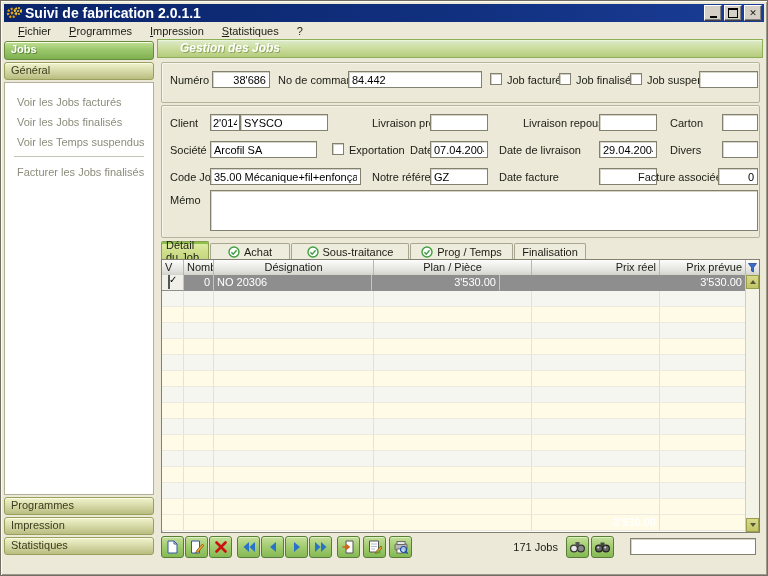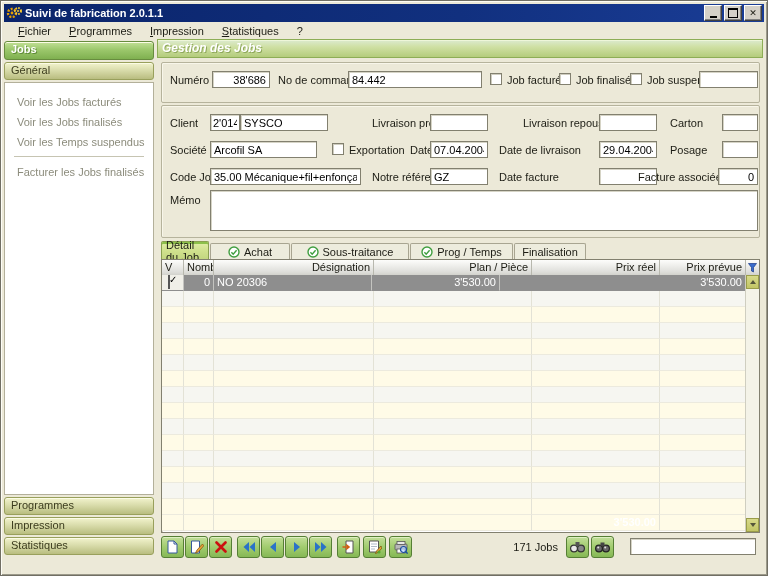--- a/index.html
+++ b/index.html
@@ -2,21 +2,21 @@
 <html><head>
 <meta charset="utf-8">
 <style>
   html,body{margin:0;padding:0;}
   body{width:768px;height:576px;position:relative;font-family:"Liberation Sans","DejaVu Sans",sans-serif;font-size:11px;color:#1c1c14;background:#ece9d8;overflow:hidden;}
   .window{position:absolute;inset:0;background:#ece9d8;border:1px solid #716f64;box-shadow:inset 1px 1px 0 #fdfdf6, inset -1px -1px 0 #9b998a;}
 
   
   .titlebar{position:absolute;left:3px;top:3px;right:3px;height:18px;background:linear-gradient(90deg,#0a246a,#11307f 60%,#1a3d96);display:flex;align-items:center;padding:0 2px;}
   .app-icon{width:16px;height:14px;display:inline-flex;align-items:center;justify-content:center;margin-right:3px;}
-  .titletext{color:#fff;font-weight:bold;font-size:11px;letter-spacing:0;}
+  .titletext{color:#fff;font-weight:bold;font-size:14px;letter-spacing:0;}
   .winbtns{margin-left:auto;display:flex;gap:2px;}
   .winbtn{width:16px;height:14px;background:#d4d0c8;border:1px solid #404040;border-top-color:#fff;border-left-color:#fff;box-shadow:inset -1px -1px 0 #808080;display:flex;align-items:center;justify-content:center;}
   .gmin{width:7px;height:2px;background:#000;margin-top:7px;}
   .gmax{width:8px;height:7px;border:1px solid #000;border-top-width:2px;}
   .gclose{font-size:9px;font-weight:bold;line-height:1;}
 
   
   .menubar{position:absolute;left:3px;top:21px;right:3px;height:18px;display:flex;align-items:center;padding-left:5px;gap:0;}
   .menu-item{display:inline-block;padding:2px 9px;cursor:default;}
   .menu-item::first-letter{text-decoration:underline;}
@@ -27,21 +27,21 @@
   .acc.green{height:16px;border-color:#678c3e;background:linear-gradient(180deg,#c2e096 0%,#9cc86c 45%,#7fb050 100%);color:#fff;font-weight:bold;text-shadow:1px 1px 0 #5f8a38;}
   .side-panel{flex:1;background:#fff;border:1px solid #b3b09a;margin-bottom:2px;padding-top:9px;overflow:hidden;}
   .side-item{height:20px;line-height:20px;padding-left:12px;color:#8c8c7c;cursor:pointer;white-space:nowrap;}
   .side-sep{height:1px;background:#c6c4b2;margin:4px 9px 5px 9px;}
 
   
   .statusbar{position:absolute;left:2px;right:2px;bottom:2px;height:16px;background:#ece9d8;border-top:1px solid #b4b1a0;box-shadow:inset 0 1px 0 #fbfaf2;display:flex;align-items:center;padding-left:5px;color:#1c1c14;}
 
   
   .main{position:absolute;left:156px;top:38px;right:4px;bottom:20px;}
-  .main-header{position:absolute;left:0;top:0;right:0;height:17px;border:1px solid #8dad56;background:linear-gradient(180deg,#dcead0 0%,#cfe0a4 40%,#b4cc7c 100%);box-shadow:inset 0 1px 0 #eef6da;color:#fff;font-weight:bold;font-style:italic;font-size:12px;line-height:16px;padding-left:4px;text-shadow:1px 1px 0 #8fa85c;}
+  .main-header{position:absolute;left:0;top:0;right:0;height:17px;border:1px solid #8dad56;background:linear-gradient(180deg,#dcead0 0%,#cfe0a4 40%,#b4cc7c 100%);box-shadow:inset 0 1px 0 #eef6da;color:#fff;font-weight:bold;font-style:italic;font-size:12px;line-height:16px;padding-left:22px;text-shadow:1px 1px 0 #8fa85c;}
 
   .groupbox{position:absolute;left:4px;right:3px;border:1px solid #b6b39c;border-radius:2px;box-shadow:inset 1px 1px 0 #f8f6ea;}
   .gb1{top:23px;height:39px;}
   .gb2{top:66px;height:131px;}
   .lbl{position:absolute;white-space:nowrap;}
   .field{position:absolute;height:17px;background:#fff;border:1px solid #82806f;box-shadow:inset 1px 1px 0 #d6d4c6;font-family:"Liberation Sans","DejaVu Sans",sans-serif;font-size:11px;padding:0 3px;box-sizing:border-box;color:#000;}
   .field.ta-r{text-align:right;}
   textarea.field{resize:none;padding-top:1px;}
   .cb{position:absolute;width:12px;height:12px;background:#fff;border:1px solid #82806f;box-shadow:inset 1px 1px 0 #cfcdbf;box-sizing:border-box;cursor:pointer;}
 
@@ -65,21 +65,21 @@
   .totalrow{background:#fffbe7;}
   .totalrow .gcell{color:#fff;font-weight:bold;}
   .c-v{width:22px;flex:0 0 22px;}
   .c-nombre{width:30px;flex:0 0 30px;}
   .c-des{width:160px;flex:0 0 160px;}
   .c-plan{width:158px;flex:0 0 158px;}
   .c-preel{width:128px;flex:0 0 128px;}
   .c-pfact{flex:1;}
   .c-icon{width:13px;flex:0 0 13px;border-right:none;display:flex;align-items:center;justify-content:center;padding:0;}
   .ta-r{text-align:right;}
-  .ta-c{text-align:right;}
+  .ta-c{text-align:center;}
   .rowcb{position:relative;width:11px;height:11px;background:#fff;border:1px solid #555;box-sizing:border-box;margin:1px 0 0 3px;}
   .rowcb.checked::after{content:"✓";position:absolute;left:0;top:-2px;font-size:10px;font-weight:bold;color:#000;}
 
   
   .vscroll{position:absolute;right:0;top:15px;bottom:0;width:13px;background:#f4f3e8;border-left:1px solid #cfcec0;}
   .sbtn{position:absolute;left:0;width:13px;height:14px;background:linear-gradient(180deg,#d8da8a,#c2c565);border:1px solid #9a9d4a;box-sizing:border-box;display:flex;align-items:center;justify-content:center;cursor:pointer;}
   .sbtn.up{top:0;}
   .sbtn.down{bottom:0;}
   .arr{width:0;height:0;border-left:3px solid transparent;border-right:3px solid transparent;}
   .arr.up{border-bottom:4px solid #55563a;}
@@ -176,21 +176,21 @@
       <span class="lbl" style="left:8px;top:38px;">Société</span>
       <input class="field" style="left: 48px; top: 35px; width: 107px;" value="Arcofil SA">
       <span class="cb" style="left:170px;top:37px;"></span>
       <span class="lbl" style="left:187px;top:38px;">Exportation</span>
 
       <span class="lbl" style="left:266px;top:38px;position:absolute;"></span>
       <span class="lbl" style="left:248px;top:38px;">Date d'entrée</span>
       <input class="field ta-r" style="left: 437px; top: 35px; width: 58px;" value="29.04.2004">
       <input class="field ta-r" style="left: 268px; top: 35px; width: 58px;" value="07.04.2004">
       <span class="lbl" style="left:337px;top:38px;">Date de livraison</span>
-      <span class="lbl" style="left:508px;top:38px;">Posage</span>
+      <span class="lbl" style="left:508px;top:38px;">Divers</span>
       <input class="field" style="left: 560px; top: 35px; width: 36px;" value="">
 
       <span class="lbl" style="left:8px;top:65px;">Code Job</span>
       <input class="field" style="left: 48px; top: 62px; width: 151px;" value="35.00 Mécanique+fil+enfonçage/Divers">
       <span class="lbl" style="left:210px;top:65px;">Notre référence</span>
       <input class="field" style="left: 268px; top: 62px; width: 58px;" value="GZ">
       <span class="lbl" style="left:337px;top:65px;">Date facture</span>
       <input class="field" style="left: 437px; top: 62px; width: 58px;" value="">
       <span class="lbl" style="left:476px;top:65px;">Facture associée</span>
       <input class="field ta-r" style="left: 556px; top: 62px; width: 40px;" value="0">

